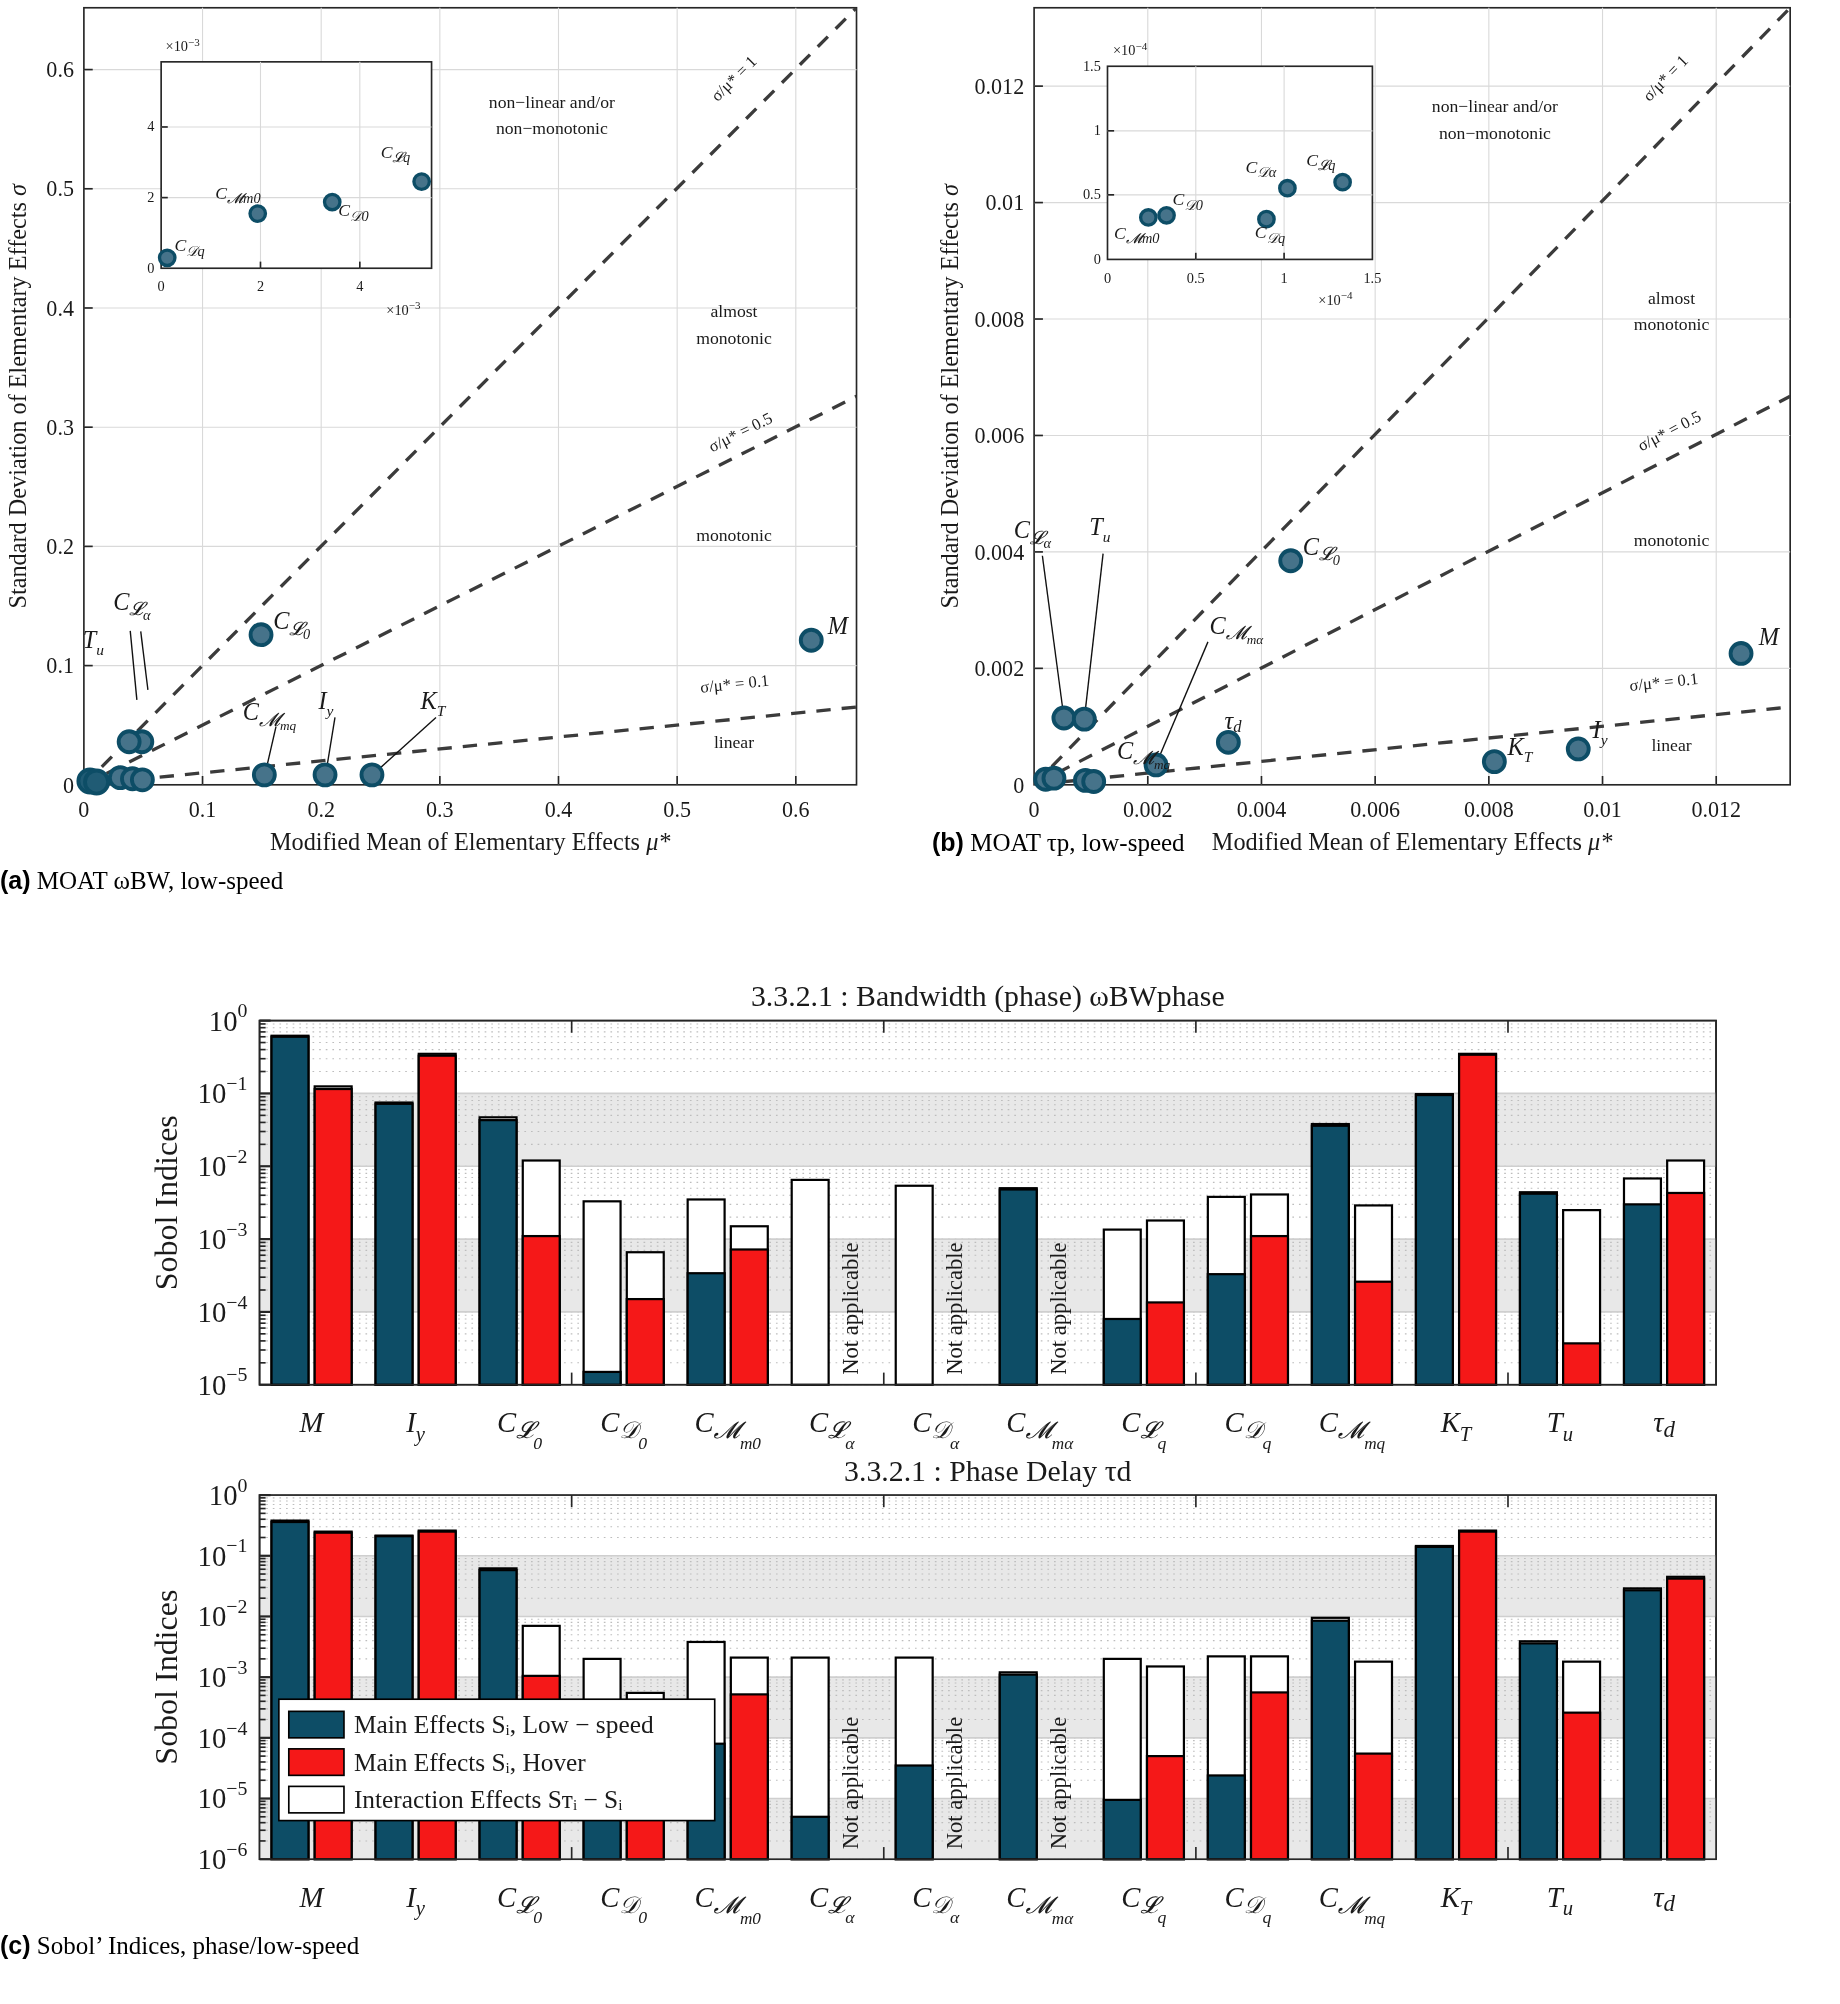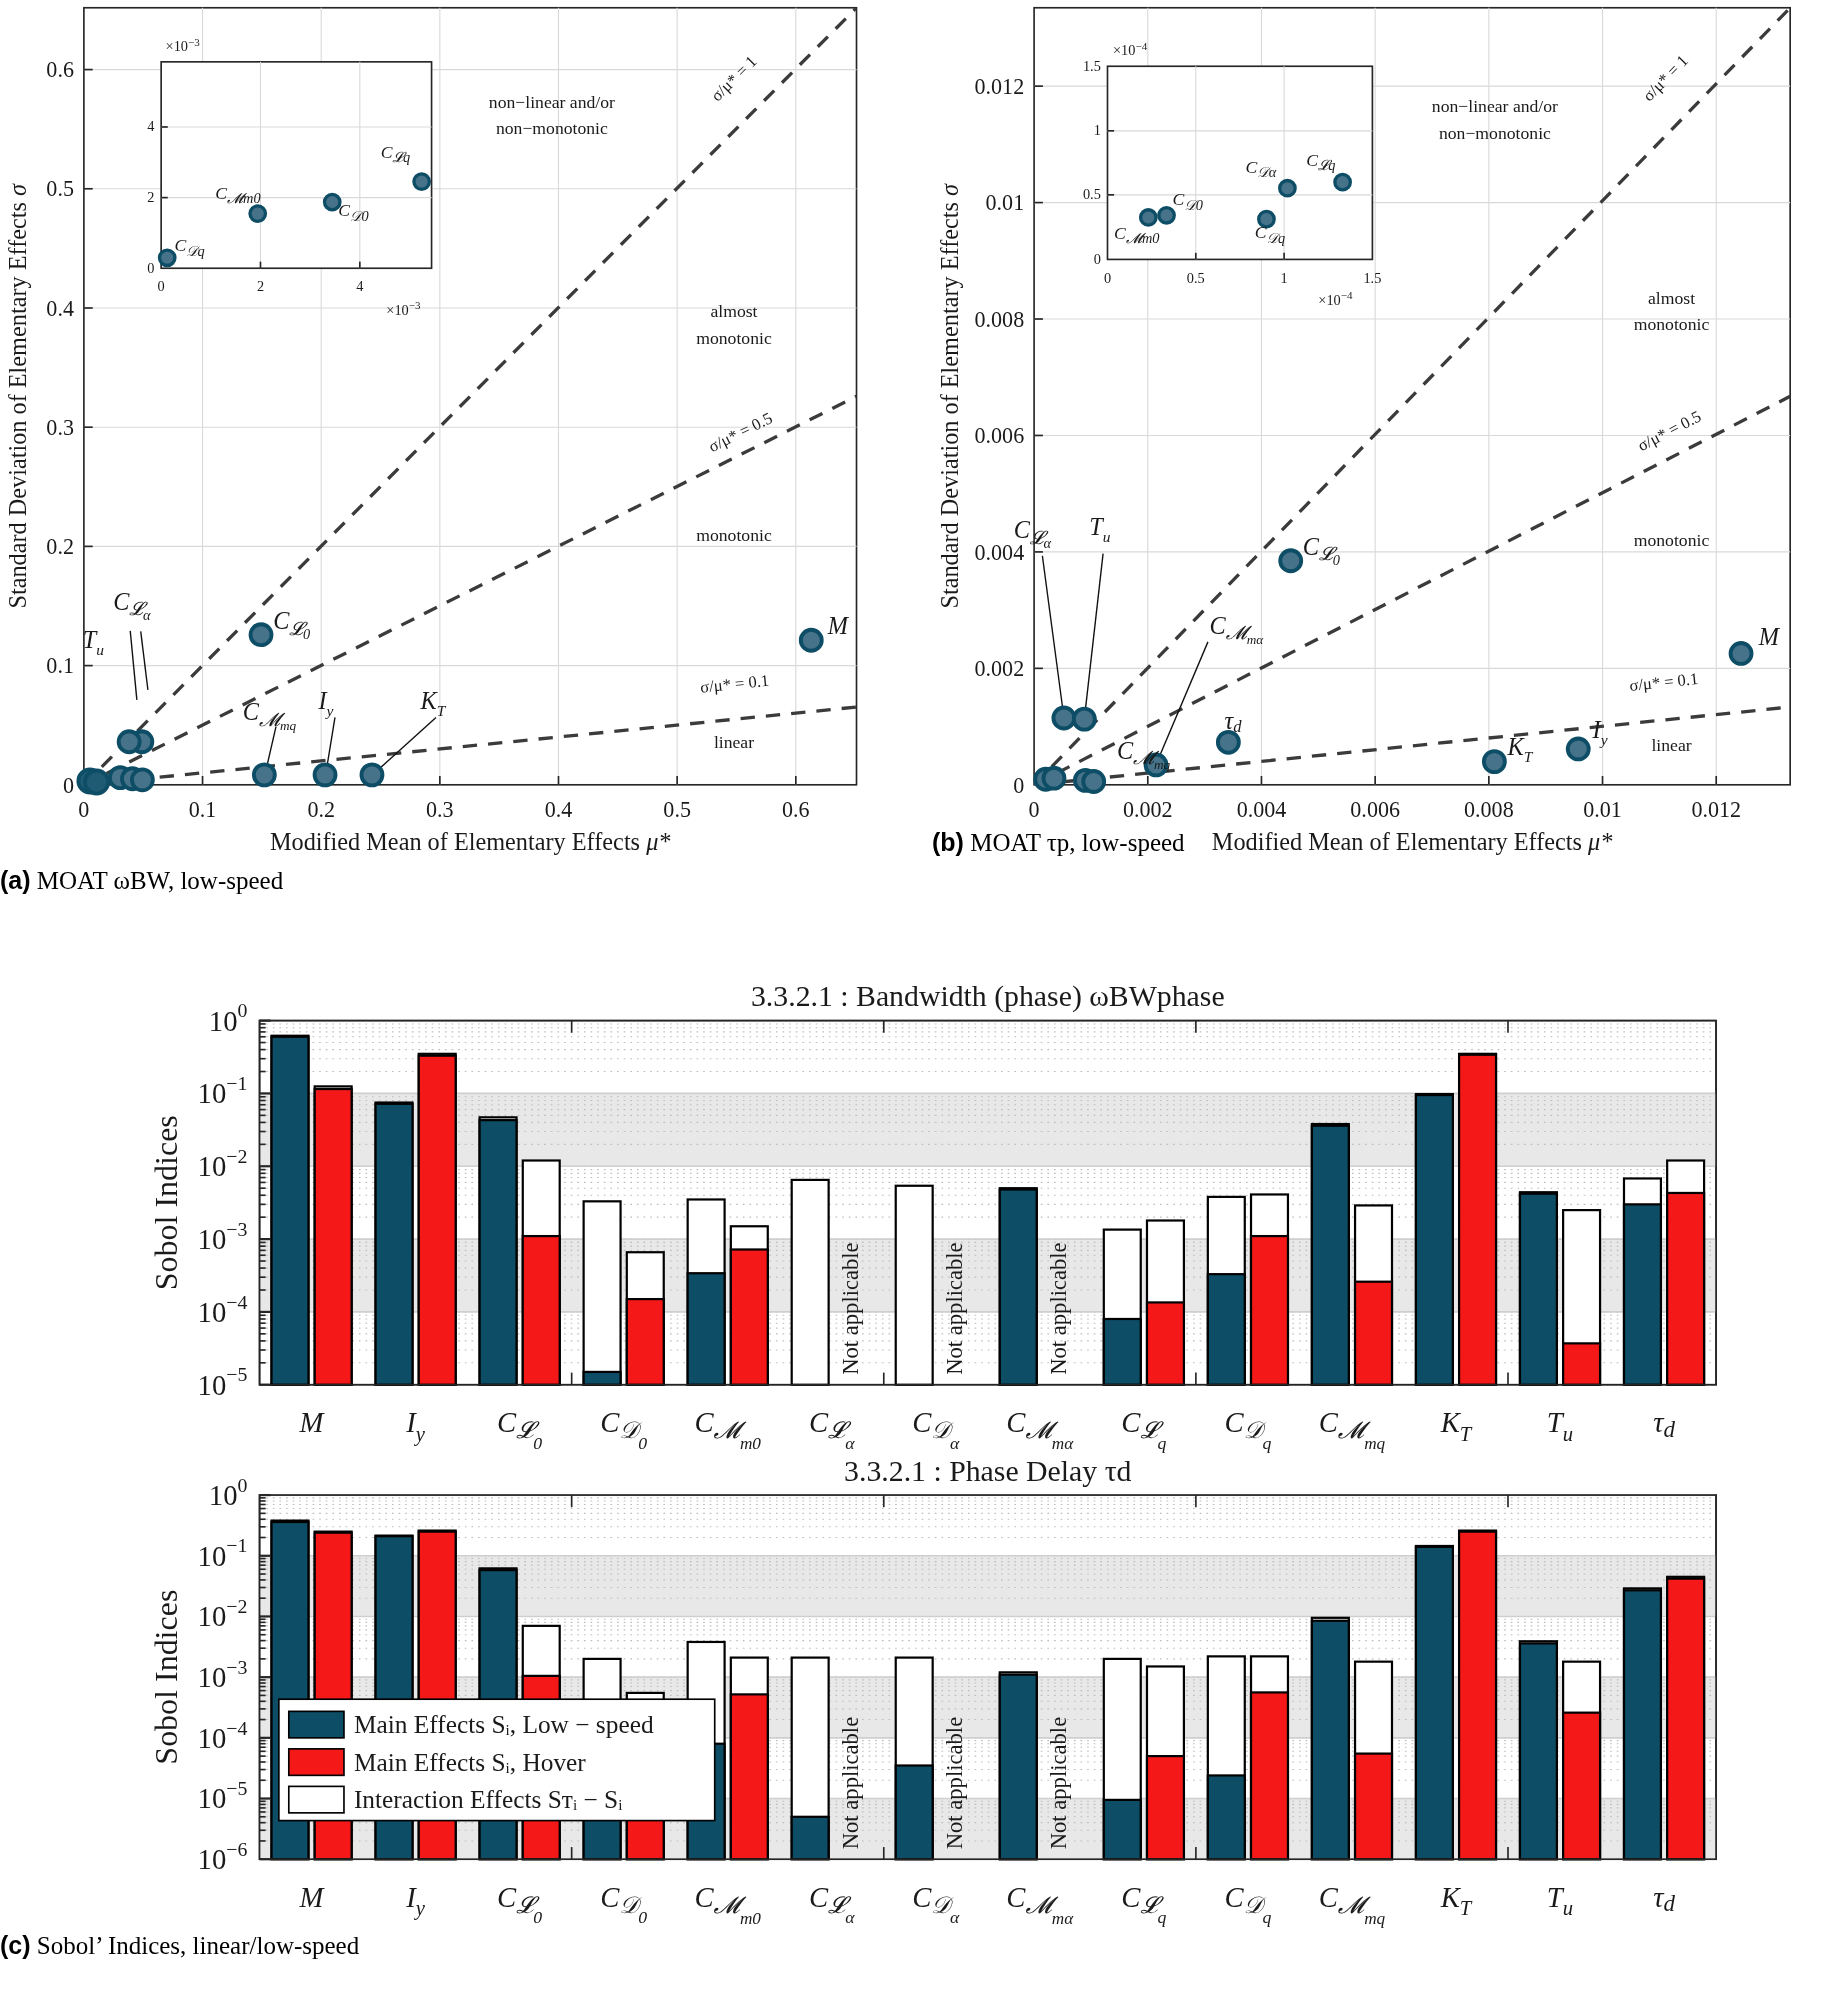--- a/index.html
+++ b/index.html
@@ -775,15 +775,15 @@
         <rect x="523" y="1322" width="100" height="48" fill="#0d4d66" stroke="#000" stroke-width="3"></rect>
         <text x="641" y="1362" font-size="46" font-family="&quot;Liberation Serif&quot;,serif" fill="#1a1a1a">Main Effects Sᵢ, Low − speed</text>
         <rect x="523" y="1390" width="100" height="48" fill="#f51818" stroke="#000" stroke-width="3"></rect>
         <text x="641" y="1430" font-size="46" font-family="&quot;Liberation Serif&quot;,serif" fill="#1a1a1a">Main Effects Sᵢ, Hover</text>
         <rect x="523" y="1458" width="100" height="48" fill="#ffffff" stroke="#000" stroke-width="3"></rect>
         <text x="641" y="1498" font-size="46" font-family="&quot;Liberation Serif&quot;,serif" fill="#1a1a1a">Interaction Effects Sᴛᵢ − Sᵢ</text>
       </g>
     </svg>
 </div>
 <div class="fig cap" style="left:0px;top:1931px;width:1841px;">
-  <b>(c)</b> <span>Sobol’ Indices, linear/low-speed</span>
+  <b>(c)</b> <span>Sobol’ Indices, phase/low-speed</span>
 </div>
 
 
 </body></html>

